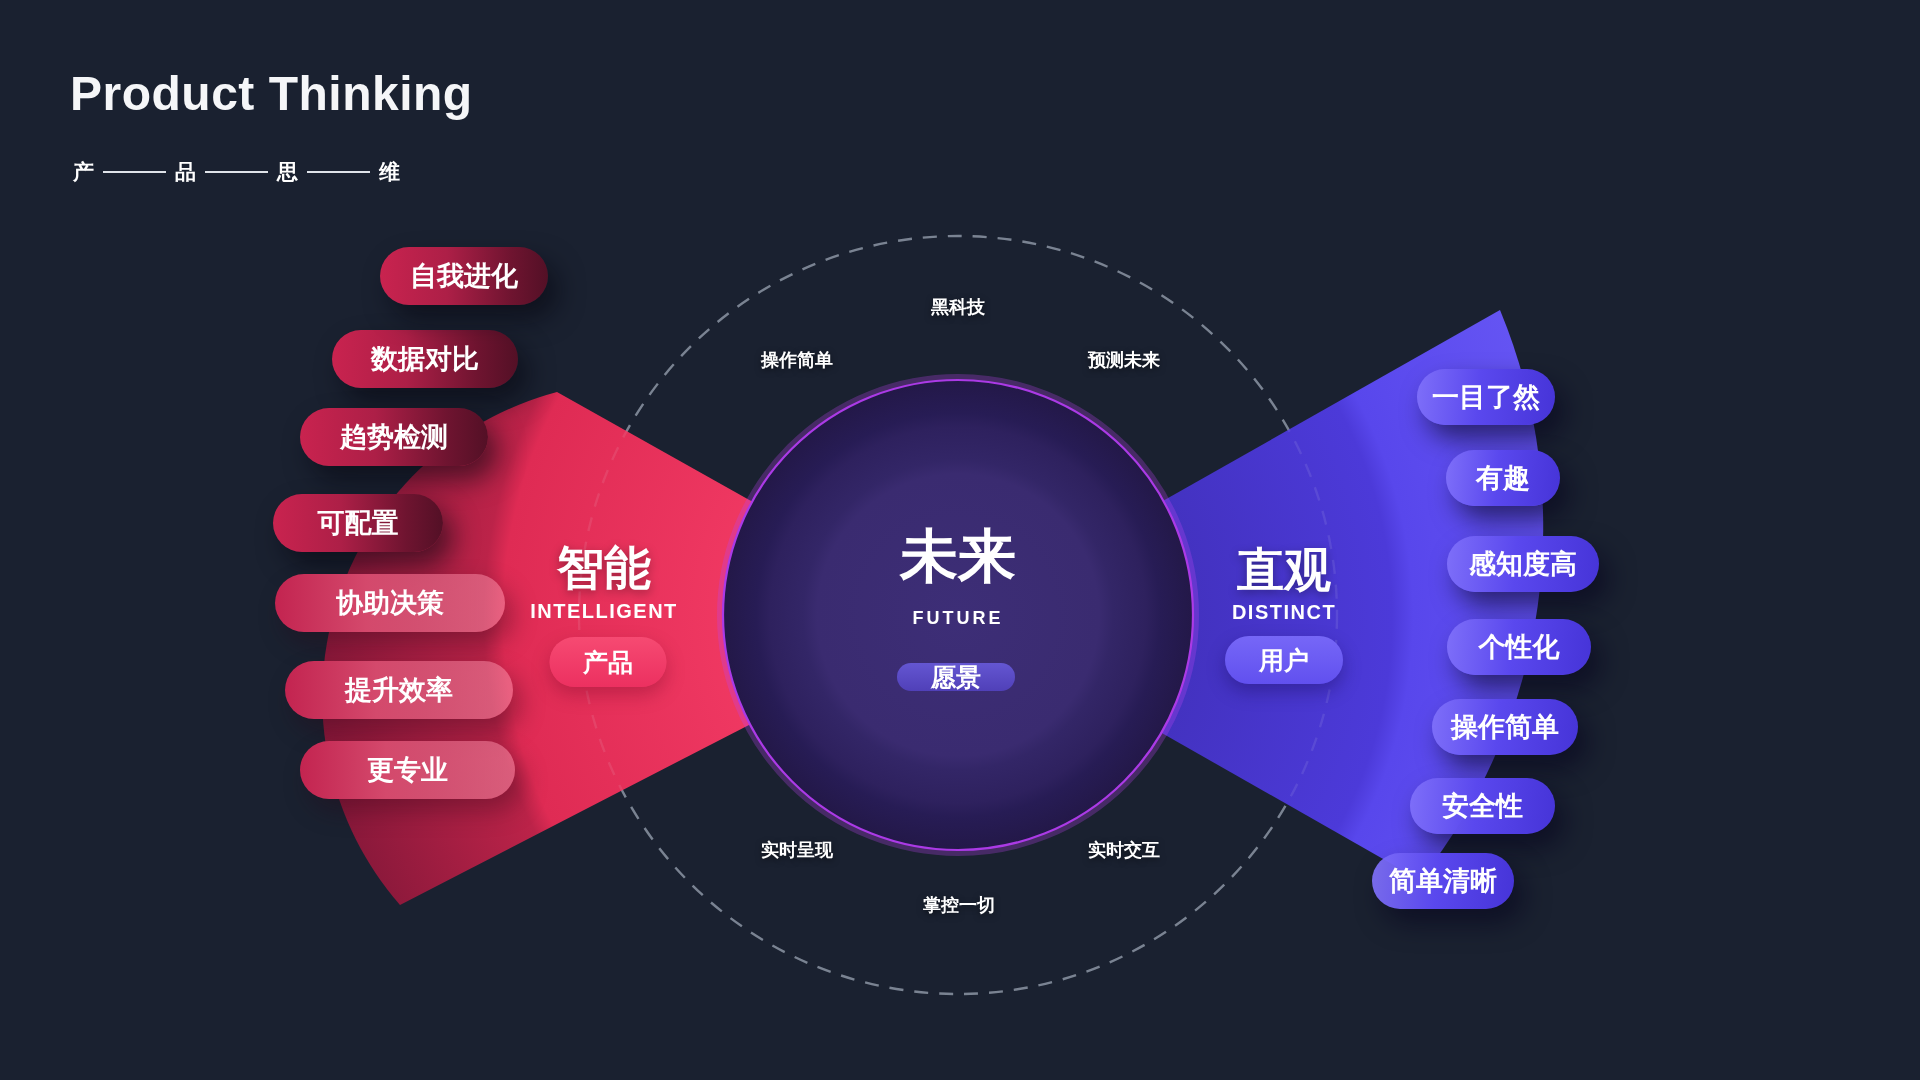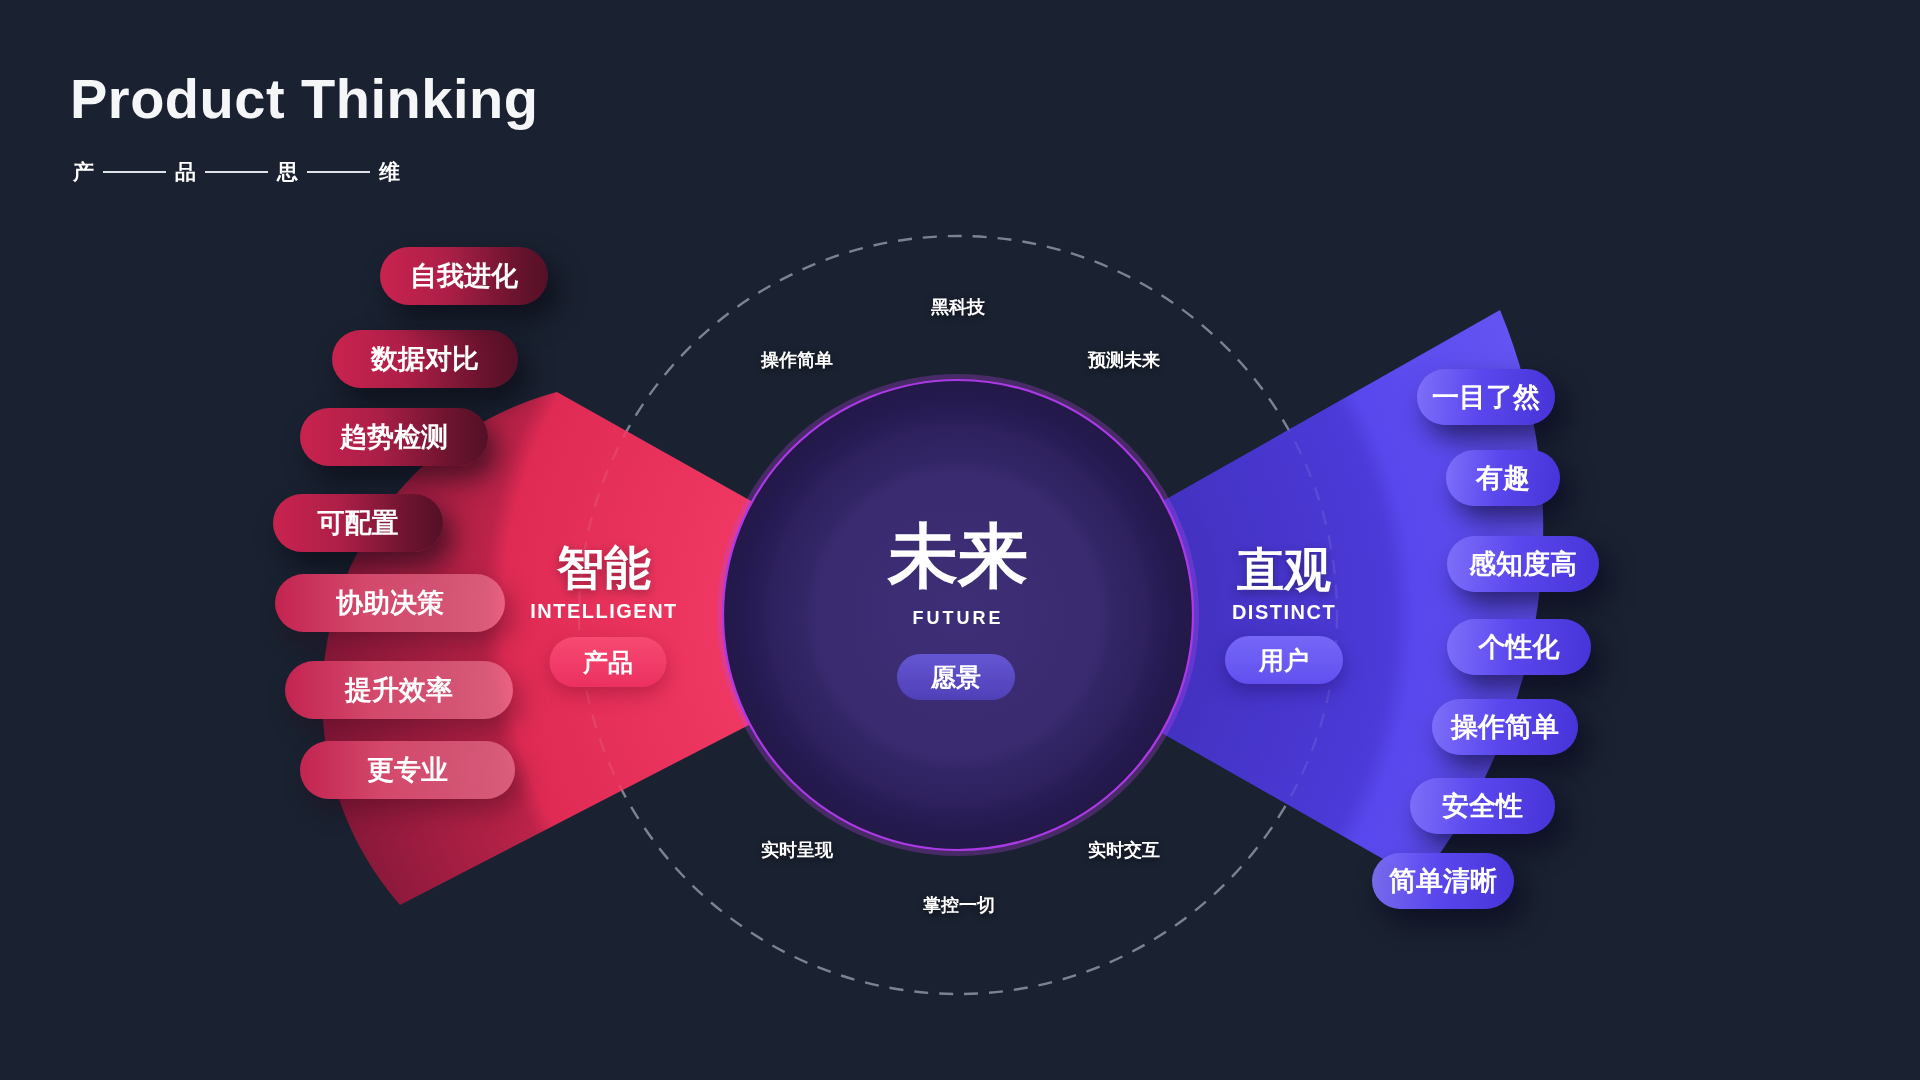--- a/index.html
+++ b/index.html
@@ -2,49 +2,49 @@
 <html><head>
 <meta charset="utf-8">
 <style>
   * { margin:0; padding:0; box-sizing:border-box; }
   html,body { width:1920px; height:1080px; background:#1a2130; overflow:hidden;
               font-family:"Liberation Sans","DejaVu Sans",sans-serif; }
   #stage { position:relative; width:1920px; height:1080px; background:#1a2130; }
   #shapes { position:absolute; left:0; top:0; width:1920px; height:1080px; }
 
   
-  .title { position:absolute; left:70px; top:66px; font-size:56px; font-weight:700;
+  .title { position:absolute; left:70px; top:66px; font-size:48px; font-weight:700;
            color:#f5f6f8; letter-spacing:0.5px; white-space:nowrap; }
   .subtitle { position:absolute; left:73px; top:158px; display:flex; align-items:center; }
   .subtitle .ch { font-size:21px; font-weight:700; color:#ffffff; }
   .subtitle .dash { width:63px; height:2.5px; background:#dfe3e9; margin:0 9px; }
 
   
   .orbit-label { position:absolute; transform:translate(-50%,-50%); font-size:18px;
                  font-weight:700; color:#ffffff; white-space:nowrap;
                  text-shadow:0 2px 6px rgba(0,0,0,.5); }
 
   
   .wing-zh { position:absolute; transform:translate(-50%,-50%); font-size:47px; font-weight:700;
              color:#ffffff; white-space:nowrap; text-shadow:0 3px 10px rgba(0,0,0,.35); }
   .wing-en { position:absolute; transform:translate(-50%,-50%); font-size:20px; font-weight:700;
              color:#ffffff; letter-spacing:1.5px; white-space:nowrap; }
-  .center-zh { position:absolute; transform:translate(-50%,-50%); font-size:70px; font-weight:700;
+  .center-zh { position:absolute; transform:translate(-50%,-50%); font-size:58px; font-weight:700;
                color:#ffffff; white-space:nowrap; }
   .center-en { position:absolute; transform:translate(-50%,-50%); font-size:18px; font-weight:700;
                color:#ffffff; letter-spacing:3px; white-space:nowrap; }
 
   .tag-pill { position:absolute; transform:translate(-50%,-50%); display:flex; align-items:center;
               justify-content:center; color:#fff; font-size:25px; font-weight:700;
               border-radius:26px; white-space:nowrap; }
   #pill-product { width:117px; height:50px; background:linear-gradient(180deg,#f64a72,#ec3060);
                   box-shadow:0 8px 18px rgba(120,10,40,.35); }
   #pill-user    { width:118px; height:48px; background:linear-gradient(180deg,#7667f7,#6150ef);
                   box-shadow:0 8px 18px rgba(20,10,80,.35); }
-  #pill-vision  { width:118px; height:46px; background:linear-gradient(180deg,#6456d2,#5040b8); }
+  #pill-vision  { width:118px; height:28px; background:linear-gradient(180deg,#6456d2,#5040b8); }
 
   
   .lpill { position:absolute; height:58px; border-radius:29px; display:flex; align-items:center;
            justify-content:center; color:#fff; font-size:27px; font-weight:700; white-space:nowrap;
            background:linear-gradient(90deg,#c9234f 0%,#ad1f47 40%,#6f1430 78%,#531026 100%);
            box-shadow:10px 14px 26px rgba(5,5,15,.55); }
   .lpill.overlay { background:linear-gradient(90deg,#c32450 0%,#d4496c 40%,rgba(242,141,165,0.55) 100%);
                    box-shadow:8px 12px 24px rgba(40,5,20,.35); }
   .rpill { position:absolute; height:56px; border-radius:28px; display:flex; align-items:center;
            justify-content:center; color:#fff; font-size:27px; font-weight:700; white-space:nowrap;

